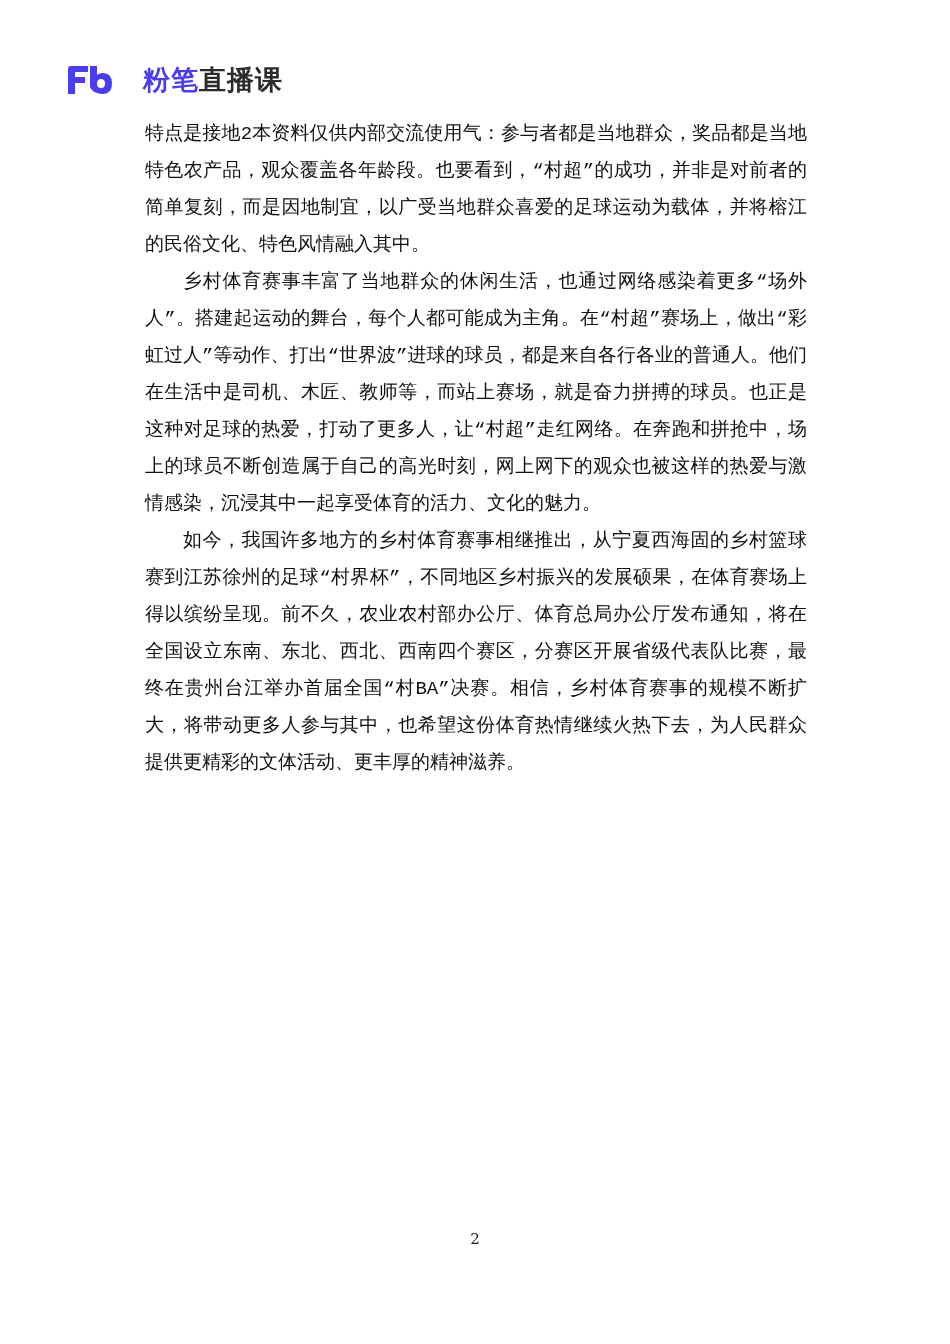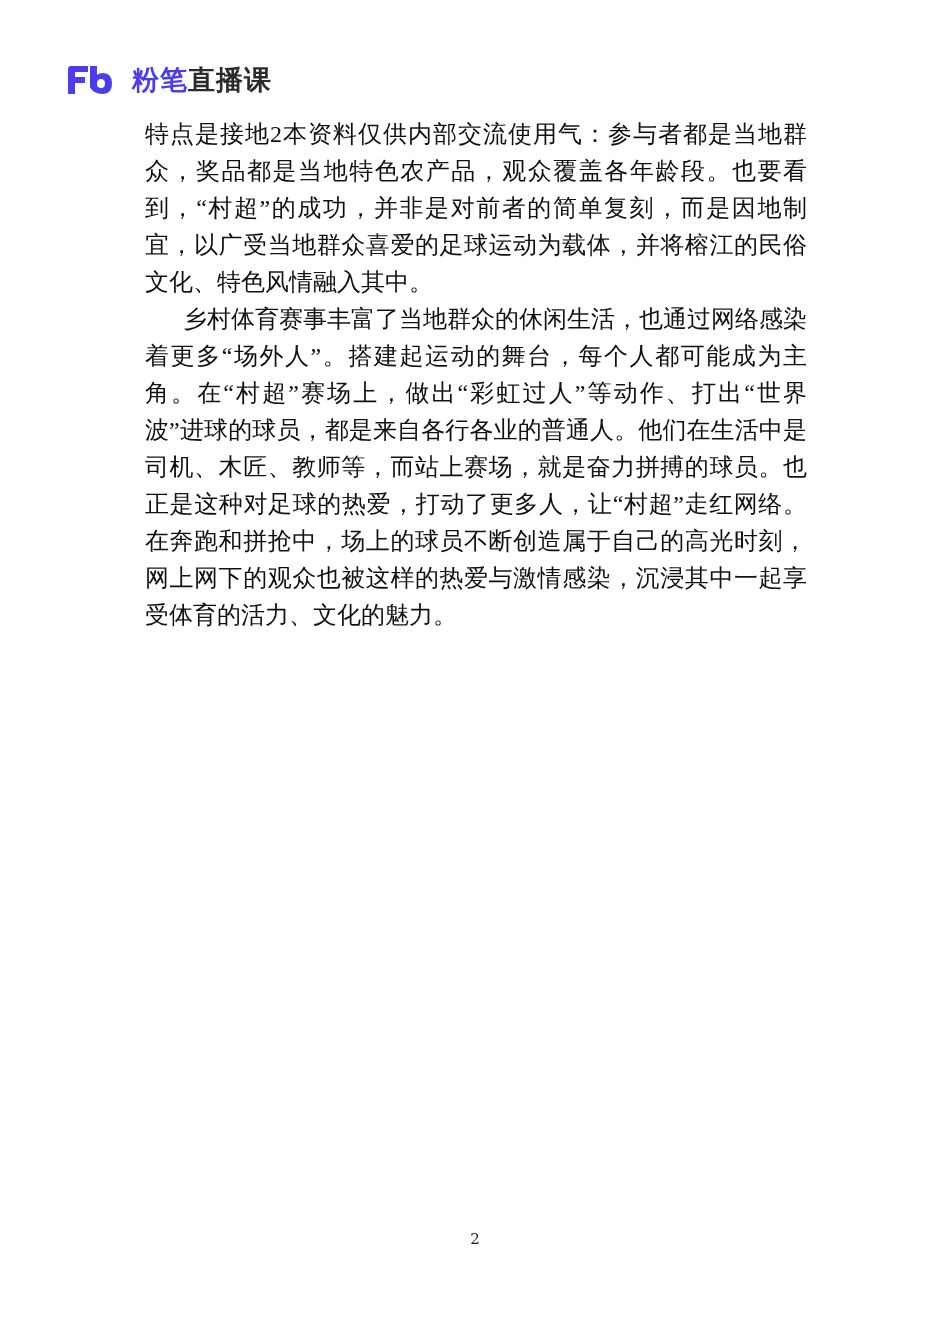--- a/index.html
+++ b/index.html
@@ -1,22 +1,22 @@
 <!DOCTYPE html>
 <html><head>
 <meta charset="utf-8">
 <style>
   html, body { margin: 0; padding: 0; background: #ffffff; }
   body { width: 950px; height: 1344px; position: relative; overflow: hidden; }
   .header { position: absolute; left: 66px; top: 62px; height: 36px; display: flex; align-items: center; }
   .logo-mark { width: 48px; height: 30px; display: flex; align-items: center; }
-  .logo-text { margin-left: 18px; font-family: "DejaVu Sans", sans-serif; font-weight: bold; font-size: 27px; letter-spacing: 1px; line-height: 36px; }
+  .logo-text { margin-left: 29px; font-family: "DejaVu Sans", sans-serif; font-weight: bold; font-size: 27px; letter-spacing: 1px; line-height: 36px; }
   .logo-text .brand { color: #4b3cf0; }
   .logo-text .rest { color: #2b2b2b; }
-  .body-text { position: absolute; left: 145px; top: 116px; width: 662px; font-family: Liberation Serif, serif; font-size: 24px; line-height: 37px; color: #111111; }
+  .body-text { position: absolute; left: 145px; top: 116px; width: 662px; font-family: Liberation Mono, monospace; font-size: 19px; line-height: 37px; color: #111111; }
   .body-text p { margin: 0; text-align: justify; text-align-last: left; }
   .body-text p.indent { text-indent: 38px; }
   .page-number { position: absolute; left: 0; width: 950px; top: 1230px; text-align: center; font-family: "DejaVu Serif", serif; font-size: 15px; color: #222; }
 </style>
 </head>
 <body>
 
 <div class="header">
   <div class="logo-mark">
     <svg width="48" height="30" viewBox="0 0 48 30">
@@ -25,15 +25,16 @@
     </svg>
   </div>
   <div class="logo-text">
     <span class="brand">粉笔</span><span class="rest">直播课</span>
   </div>
 </div>
 
 <div class="body-text">
   <p>特点是接地2本资料仅供内部交流使用气：参与者都是当地群众，奖品都是当地特色农产品，观众覆盖各年龄段。也要看到，“村超”的成功，并非是对前者的简单复刻，而是因地制宜，以广受当地群众喜爱的足球运动为载体，并将榕江的民俗文化、特色风情融入其中。</p>
   <p class="indent">乡村体育赛事丰富了当地群众的休闲生活，也通过网络感染着更多“场外人”。搭建起运动的舞台，每个人都可能成为主角。在“村超”赛场上，做出“彩虹过人”等动作、打出“世界波”进球的球员，都是来自各行各业的普通人。他们在生活中是司机、木匠、教师等，而站上赛场，就是奋力拼搏的球员。也正是这种对足球的热爱，打动了更多人，让“村超”走红网络。在奔跑和拼抢中，场上的球员不断创造属于自己的高光时刻，网上网下的观众也被这样的热爱与激情感染，沉浸其中一起享受体育的活力、文化的魅力。</p>
+  <p class="indent">如今，我国许多地方的乡村体育赛事相继推出，从宁夏西海固的乡村篮球赛到江苏徐州的足球“村界杯”，不同地区乡村振兴的发展硕果，在体育赛场上得以缤纷呈现。前不久，农业农村部办公厅、体育总局办公厅发布通知，将在全国设立东南、东北、西北、西南四个赛区，分赛区开展省级代表队比赛，最终在贵州台江举办首届全国“村BA”决赛。相信，乡村体育赛事的规模不断扩大，将带动更多人参与其中，也希望这份体育热情继续火热下去，为人民群众提供更精彩的文体活动、更丰厚的精神滋养。</p>
 </div>
 
 <div class="page-number">2</div>
 
 </body></html>

